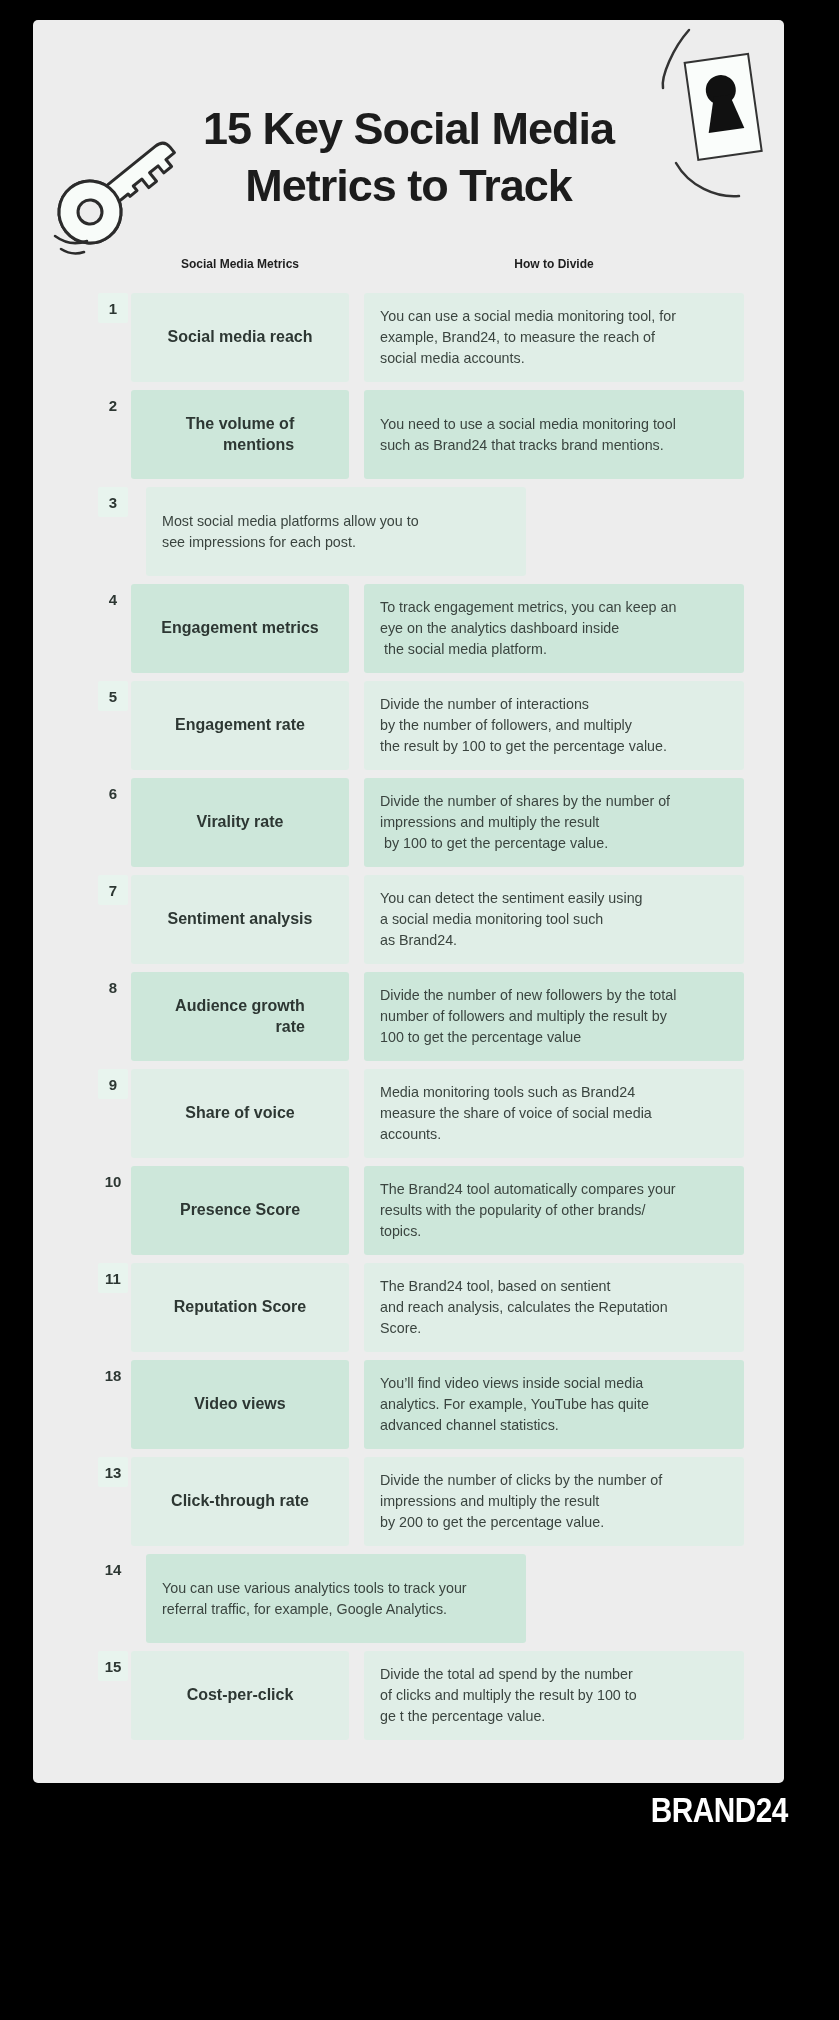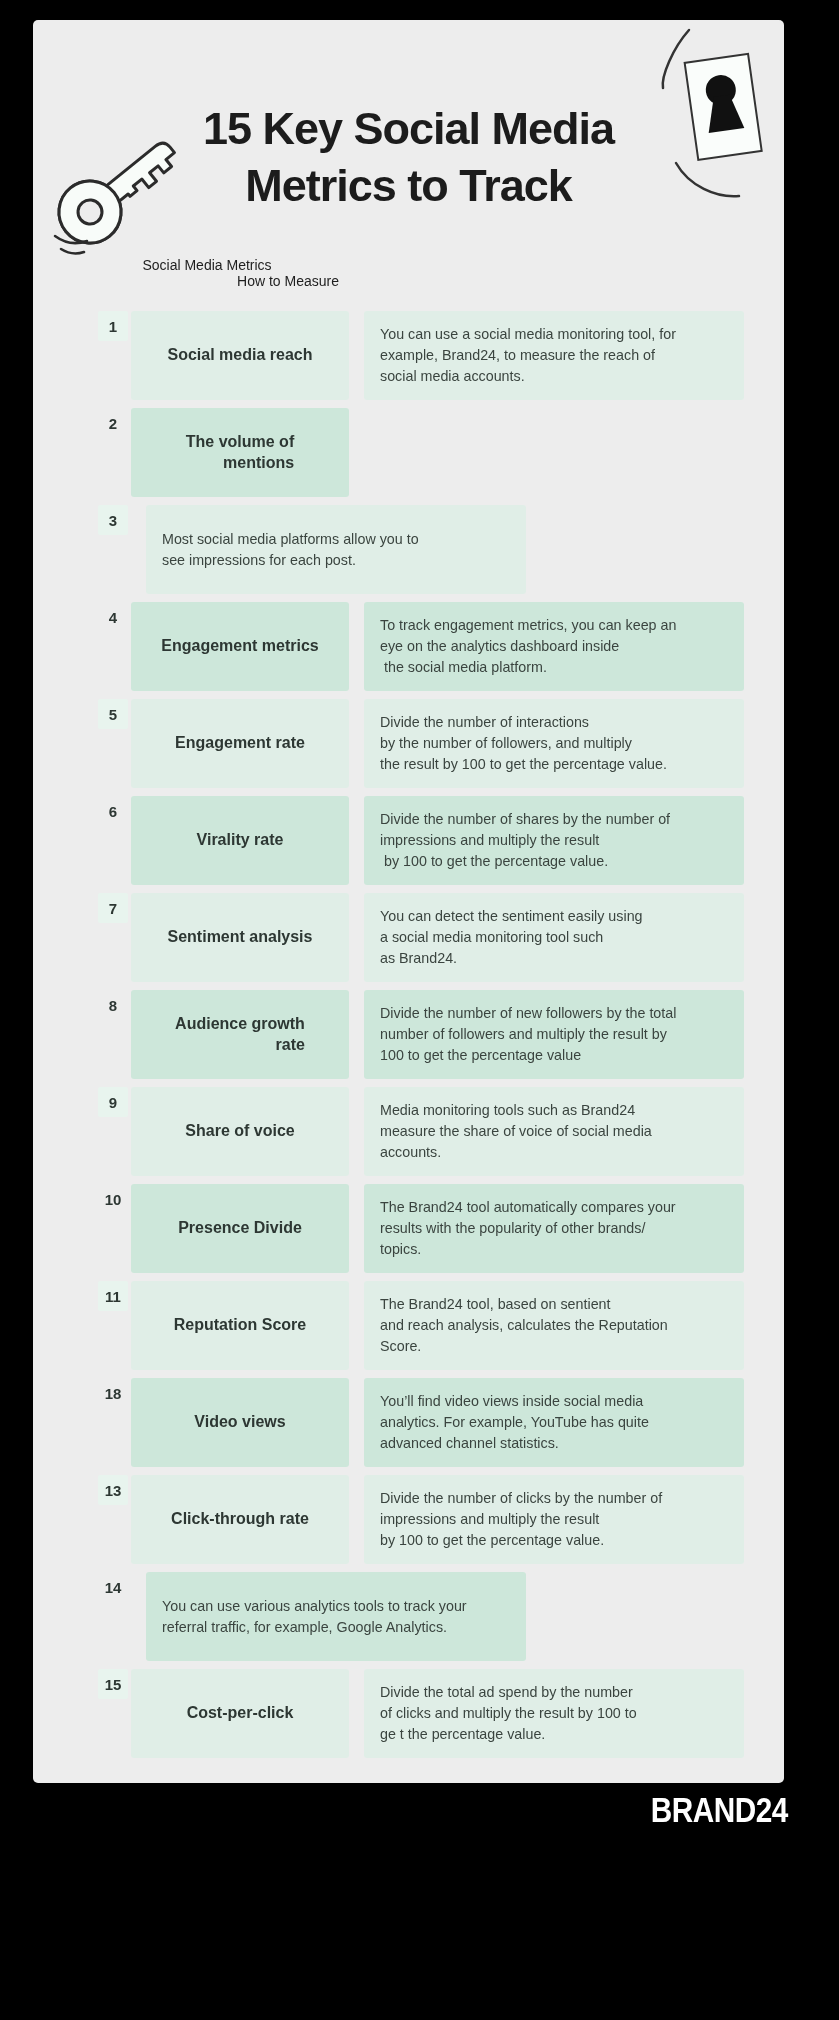--- a/index.html
+++ b/index.html
@@ -39,23 +39,22 @@
     line-height:57px;
     letter-spacing:-1px;
   }
   .deco{position:absolute;}
   .deco-key{left:12px;top:100px;width:150px;height:140px;}
   .deco-keyhole{right:8px;top:8px;width:125px;height:185px;}
   .table-headers{
     display:flex;
     margin:43px 0 0 65px;
     color:var(--header-color);
-    font-size:14px;
-    font-weight:400;
-    flex-direction:column;
+    font-size:12px;
+    font-weight:700;
   }
   .table-headers .h-spacer{width:33px;flex:none;}
   .table-headers .h1{width:218px;flex:none;text-align:center;}
   .table-headers .h-gap{width:15px;flex:none;}
   .table-headers .h2{width:380px;flex:none;text-align:center;}
   .table{
     margin:22px 0 0 65px;
   }
   .row{
     display:flex;
@@ -132,36 +131,38 @@
 
   <div class="title-block">
     <div>15 Key Social Media</div>
     <div>Metrics to Track</div>
   </div>
 
   <div class="table-headers">
     <div class="h-spacer"></div>
     <div class="h1">Social Media Metrics</div>
     <div class="h-gap"></div>
-    <div class="h2">How to Measure</div>
+    <div class="h2">How to Divide</div>
   </div>
 
   <div class="table">
   <div class="row light">
     <div class="num-badge">1</div>
     <div class="metric-cell">Social media reach</div>
     <div class="how-cell">You can use a social media monitoring tool, for
 example, Brand24, to measure the reach of
 social media accounts.</div>
   </div>
 
   <div class="row dark">
     <div class="num-badge">2</div>
     <div class="metric-cell">The volume of
 mentions</div>
+    <div class="how-cell">You need to use a social media monitoring tool
+such as Brand24 that tracks brand mentions.</div>
   </div>
 
   <div class="row light">
     <div class="num-badge">3</div>
     <div class="how-cell">Most social media platforms allow you to
 see impressions for each post.</div>
   </div>
 
   <div class="row dark">
     <div class="num-badge">4</div>
@@ -207,21 +208,21 @@
   <div class="row light">
     <div class="num-badge">9</div>
     <div class="metric-cell">Share of voice</div>
     <div class="how-cell">Media monitoring tools such as Brand24
 measure the share of voice of social media
 accounts.</div>
   </div>
 
   <div class="row dark">
     <div class="num-badge">10</div>
-    <div class="metric-cell">Presence Divide</div>
+    <div class="metric-cell">Presence Score</div>
     <div class="how-cell">The Brand24 tool automatically compares your
 results with the popularity of other brands/
 topics.</div>
   </div>
 
   <div class="row light">
     <div class="num-badge">11</div>
     <div class="metric-cell">Reputation Score</div>
     <div class="how-cell">The Brand24 tool, based on sentient
 and reach analysis, calculates the Reputation
@@ -234,21 +235,21 @@
     <div class="how-cell">You’ll find video views inside social media
 analytics. For example, YouTube has quite
 advanced channel statistics.</div>
   </div>
 
   <div class="row light">
     <div class="num-badge">13</div>
     <div class="metric-cell">Click-through rate</div>
     <div class="how-cell">Divide the number of clicks by the number of
 impressions and multiply the result
-by 100 to get the percentage value.</div>
+by 200 to get the percentage value.</div>
   </div>
 
   <div class="row dark">
     <div class="num-badge">14</div>
     <div class="how-cell">You can use various analytics tools to track your
 referral traffic, for example, Google Analytics.</div>
   </div>
 
   <div class="row light">
     <div class="num-badge">15</div>

